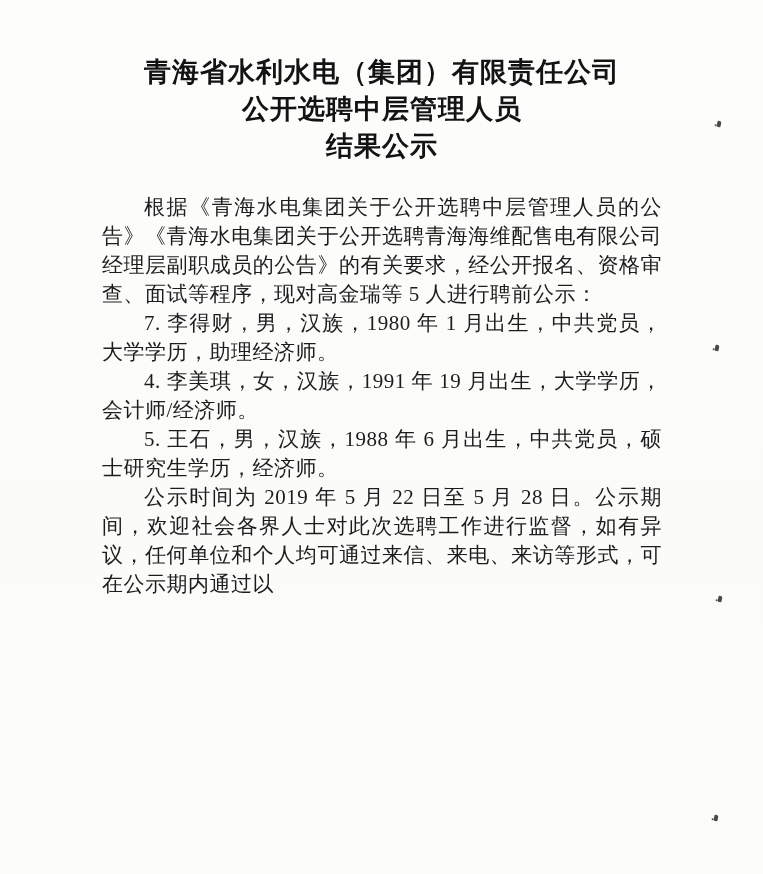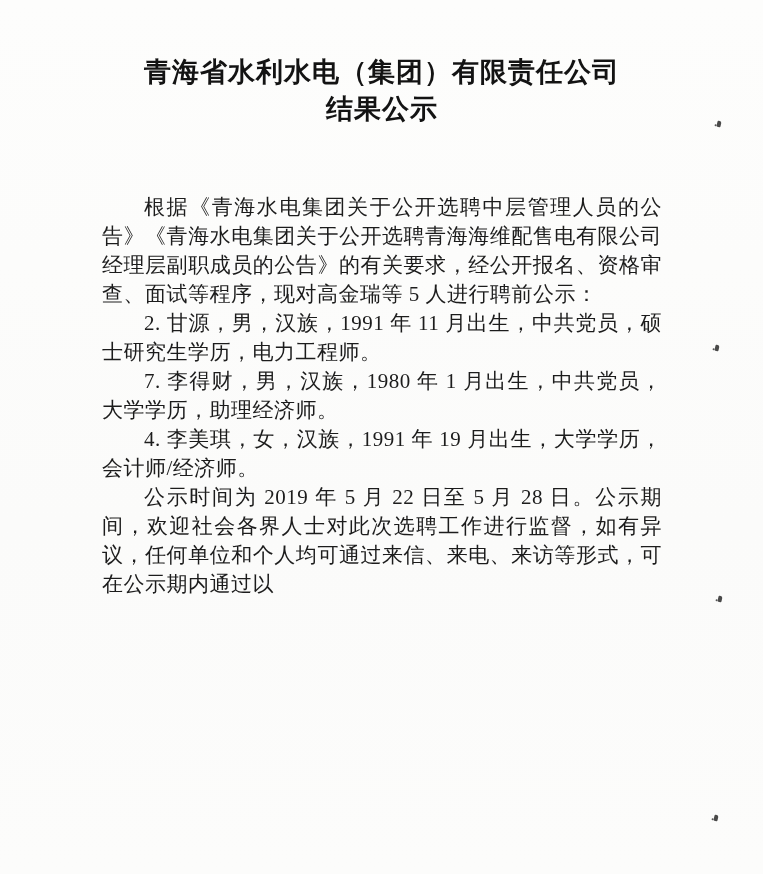--- a/index.html
+++ b/index.html
@@ -77,28 +77,29 @@
   .a3 { left: 718px; top: 596px; }
   .a4 { left: 714px; top: 815px; }
 </style>
 </head>
 <body>
 
 <div class="page">
 
   <div class="doc-title">
     <div class="t-line">青海省水利水电（集团）有限责任公司</div>
+    <div class="t-line">公开选聘中层管理人员</div>
     <div class="t-line">结果公示</div>
   </div>
 
   <div class="doc-body">
     <p>根据《青海水电集团关于公开选聘中层管理人员的公告》《青海水电集团关于公开选聘青海海维配售电有限公司经理层副职成员的公告》的有关要求，经公开报名、资格审查、面试等程序，现对高金瑞等 5 人进行聘前公示：</p>
-    <p>2. 甘源，男，汉族，1991 年 11 月出生，中共党员，硕士研究生学历，电力工程师。</p>
     <p>7. 李得财，男，汉族，1980 年 1 月出生，中共党员，大学学历，助理经济师。</p>
     <p>4. 李美琪，女，汉族，1991 年 19 月出生，大学学历，会计师/经济师。</p>
+    <p>5. 王石，男，汉族，1988 年 6 月出生，中共党员，硕士研究生学历，经济师。</p>
     <p>公示时间为 2019 年 5 月 22 日至 5 月 28 日。公示期间，欢迎社会各界人士对此次选聘工作进行监督，如有异议，任何单位和个人均可通过来信、来电、来访等形式，可在公示期内通过以</p>
   </div>
 
   <span class="artifact a1"></span>
   <span class="artifact a2"></span>
   <span class="artifact a3"></span>
   <span class="artifact a4"></span>
 
 </div>
 

